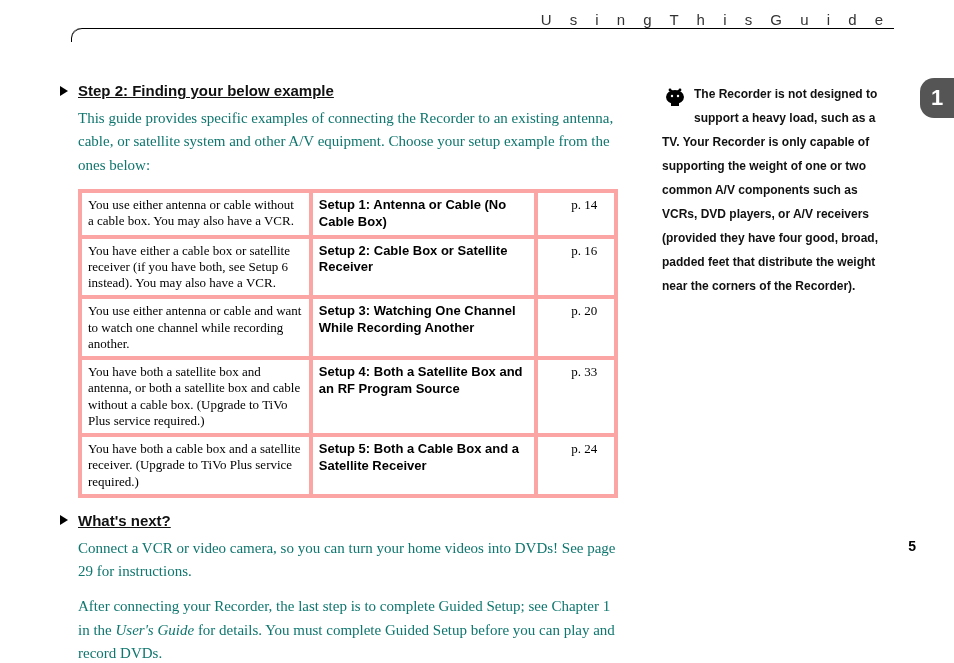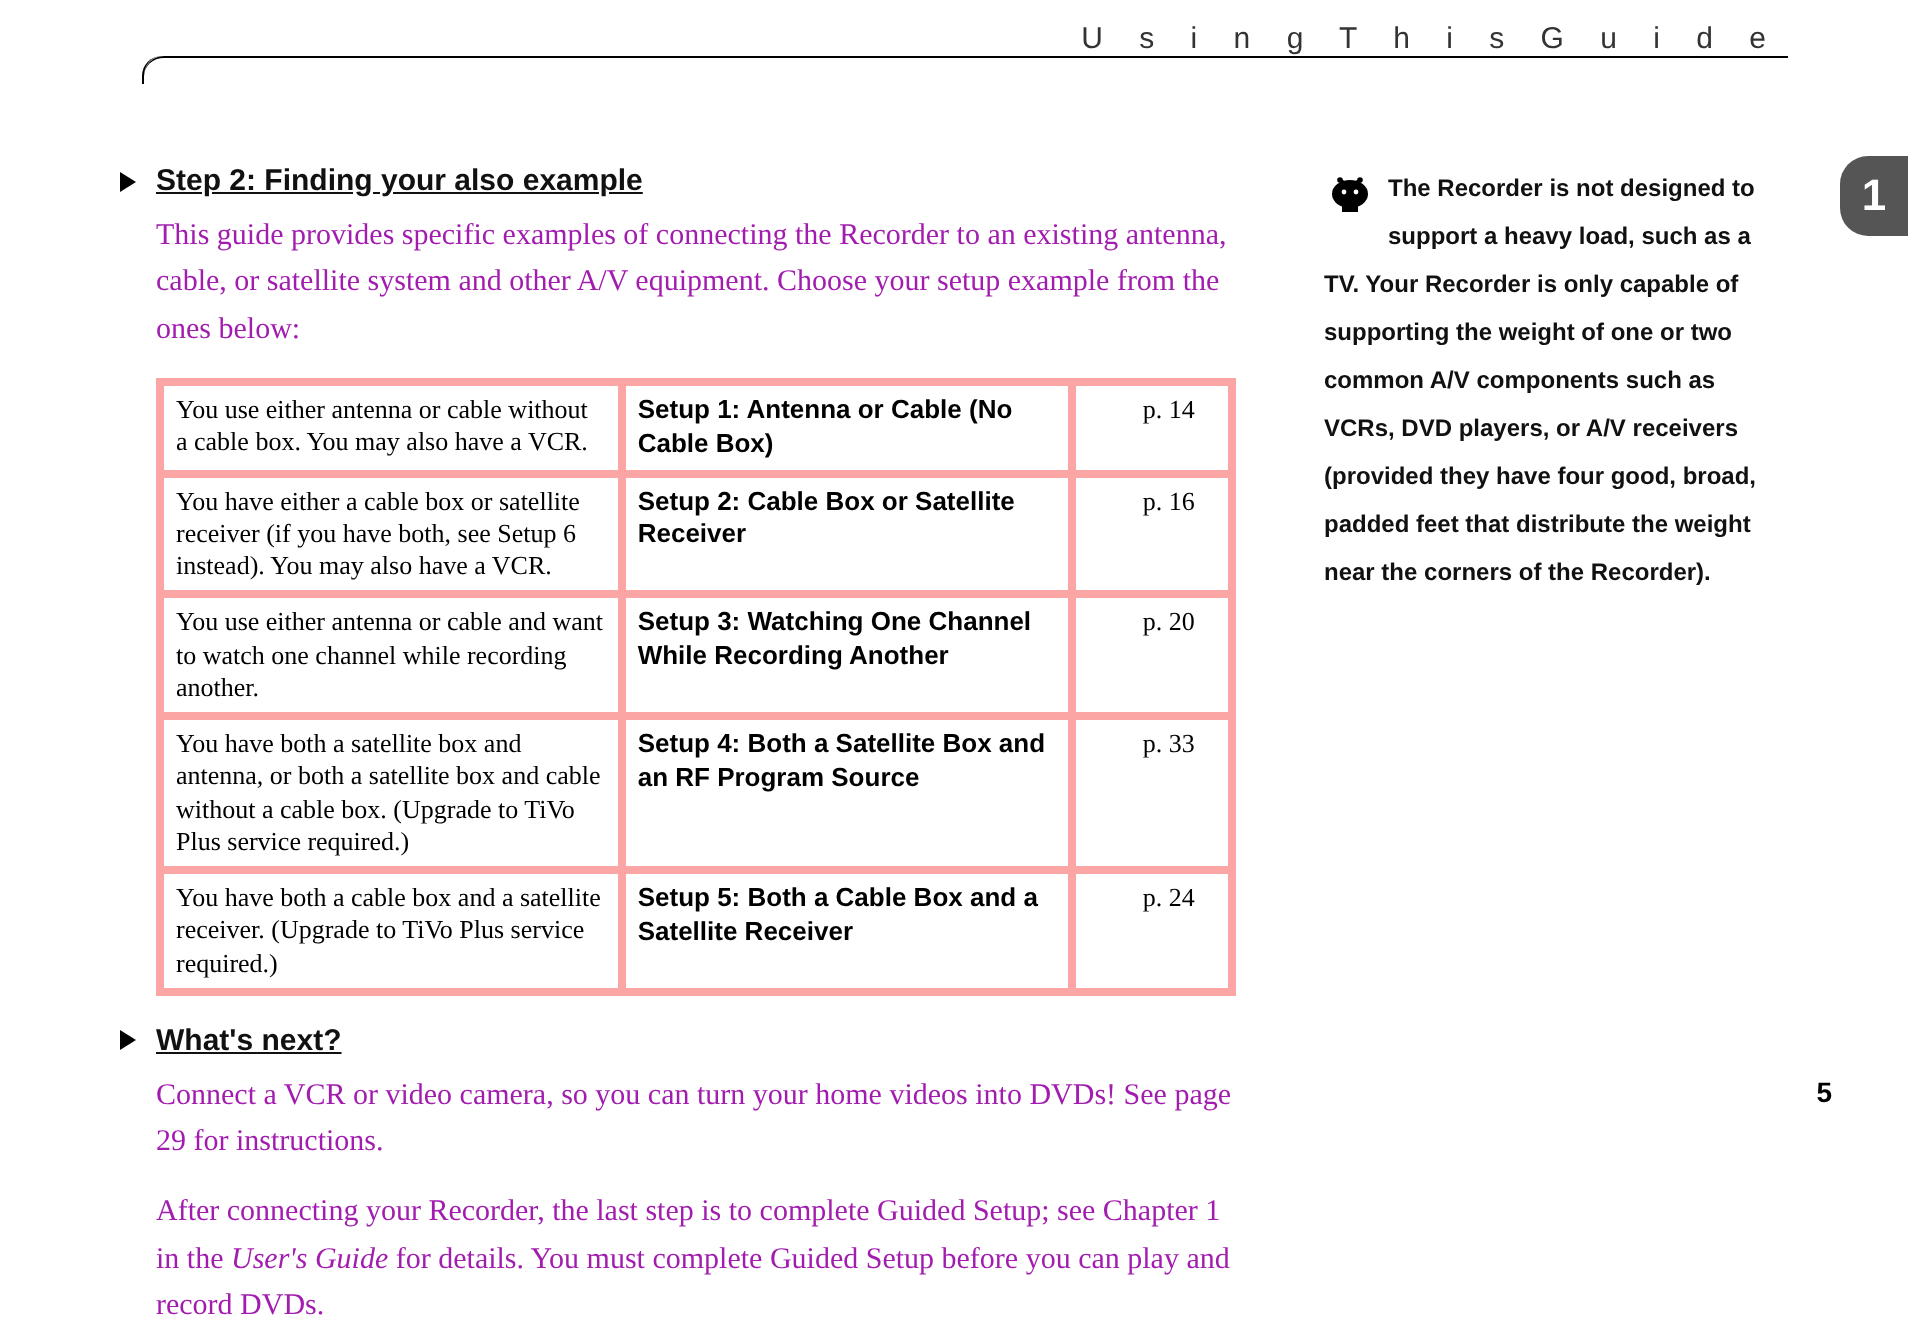--- a/index.html
+++ b/index.html
@@ -88,21 +88,21 @@
     font-family: Helvetica, Arial, sans-serif;
     font-weight: bold;
     font-size: 15px;
     text-decoration: underline;
     color: #111;
   }
   .para {
     font-size: 15px;
     line-height: 1.55;
     margin: 0 0 12px 18px;
-    color: #a21caf;
+    color: #0f766e;
   }
   .para .it { font-style: italic; }
   table.setup {
     border-collapse: collapse;
     margin: 2px 0 14px 18px;
     width: 540px;
     font-size: 13px;
   }
   table.setup td {
     border: 4px solid #fca5a5;
@@ -167,21 +167,21 @@
   <div class="header-title">U s i n g   T h i s   G u i d e</div>
 
   <div class="chapter-tab">
     <span>1</span>
   </div>
 
   <div class="main">
 
     <div class="section-head">
       <span class="tri"></span>
-      <span class="section-title">Step 2: Finding your also example</span>
+      <span class="section-title">Step 2: Finding your below example</span>
     </div>
     <p class="para">This guide provides specific examples of connecting the Recorder to an existing antenna, cable, or satellite system and other A/V equipment. Choose your setup example from the ones below:</p>
 
     <table class="setup">
       <tbody id="setup-body">
           <tr>
             <td class="desc">You use either antenna or cable without a cable box. You may also have a VCR.</td>
             <td class="name">Setup 1: Antenna or Cable (No Cable Box)</td>
             <td class="pg">p. 14</td>
           </tr>

